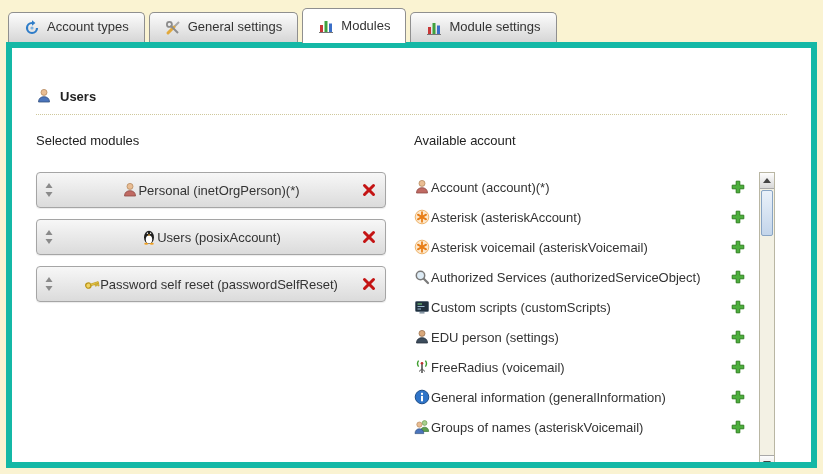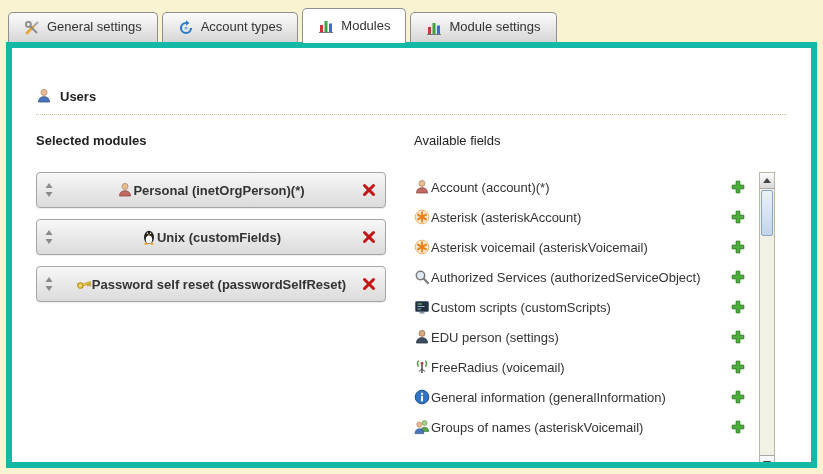--- a/index.html
+++ b/index.html
@@ -37,21 +37,21 @@
   }
   .section-head{
     display:flex;align-items:center;gap:8px;
     margin:0 24px;padding:40px 0 10px;
     border-bottom:1px dotted #CFC89B;
     font-weight:bold;
   }
   .head-icon{display:inline-flex;width:16px;height:16px;}
 
   .cols{display:flex;margin:14px 36px 0 24px;}
-  .col-left{width:350px;flex:none;font-weight:bold;}
+  .col-left{width:350px;flex:none;}
   .col-right{flex:1;margin-left:28px;min-width:0;}
   .col-title{color:#222;margin:4px 0 24px;}
 
   
   .sel-row{
     position:relative;height:36px;margin-bottom:11px;
     display:flex;align-items:center;justify-content:center;
     padding:0 30px;box-sizing:border-box;
     background:linear-gradient(#F7F7F7,#DBDBDB);
     border:1px solid #A5A5A5;border-radius:4px;
@@ -90,37 +90,37 @@
 </style>
 </head>
 <body>
 
 <div class="page">
 
   <div class="tabbar" id="tabbar">
       <div class="tab">
     <span class="tab-icon">
           <svg width="16" height="16" viewBox="0 0 16 16" xmlns="http://www.w3.org/2000/svg">
+    <path d="M13 8 A5 5 0 1 1 8 3" fill="none" stroke="#2E7CC8" stroke-width="2.2"></path>
+    <polygon points="8,0.2 8,5.8 11.4,3" fill="#2E7CC8"></polygon>
+    <circle cx="8" cy="8" r="1.6" fill="#7FB2E0"></circle>
+  </svg>
+        </span>
+    <span class="tab-label">Account types</span>
+  </div>
+      <div class="tab">
+    <span class="tab-icon">
+          <svg width="16" height="16" viewBox="0 0 16 16" xmlns="http://www.w3.org/2000/svg">
     <line x1="9" y1="7" x2="14" y2="2" stroke="#A8A8A8" stroke-width="2"></line>
     <line x1="3" y1="13" x2="9" y2="7" stroke="#E2A93B" stroke-width="3" stroke-linecap="round"></line>
     <line x1="13" y1="13" x2="5.5" y2="5.5" stroke="#8C8C8C" stroke-width="2"></line>
     <circle cx="4.4" cy="4.4" r="2.5" fill="none" stroke="#8C8C8C" stroke-width="1.8"></circle>
   </svg>
         </span>
     <span class="tab-label">General settings</span>
-  </div>
-      <div class="tab">
-    <span class="tab-icon">
-          <svg width="16" height="16" viewBox="0 0 16 16" xmlns="http://www.w3.org/2000/svg">
-    <path d="M13 8 A5 5 0 1 1 8 3" fill="none" stroke="#2E7CC8" stroke-width="2.2"></path>
-    <polygon points="8,0.2 8,5.8 11.4,3" fill="#2E7CC8"></polygon>
-    <circle cx="8" cy="8" r="1.6" fill="#7FB2E0"></circle>
-  </svg>
-        </span>
-    <span class="tab-label">Account types</span>
   </div>
       <div class="tab active">
     <span class="tab-icon">
           <svg width="16" height="16" viewBox="0 0 16 16" xmlns="http://www.w3.org/2000/svg">
     <rect x="2" y="7" width="3" height="7" fill="#C83737"></rect>
     <rect x="6.5" y="3" width="3" height="11" fill="#3FA13F"></rect>
     <rect x="11" y="5.5" width="3" height="8.5" fill="#3B6FC8"></rect>
     <line x1="1" y1="14.5" x2="15" y2="14.5" stroke="#777777" stroke-width="1"></line>
   </svg>
         </span>
@@ -190,21 +190,21 @@
                 <svg width="16" height="16" viewBox="0 0 16 16" xmlns="http://www.w3.org/2000/svg">
     <ellipse cx="8" cy="8.3" rx="5" ry="6.6" fill="#1E1E1E"></ellipse>
     <ellipse cx="8" cy="10.4" rx="3.2" ry="4" fill="#FFFFFF"></ellipse>
     <circle cx="6.4" cy="4.3" r="0.7" fill="#FFFFFF"></circle>
     <circle cx="9.6" cy="4.3" r="0.7" fill="#FFFFFF"></circle>
     <polygon points="8,5.1 6.6,6.5 9.4,6.5" fill="#F0A020"></polygon>
     <ellipse cx="5.2" cy="14.7" rx="2" ry="1" fill="#F0A020"></ellipse>
     <ellipse cx="10.8" cy="14.7" rx="2" ry="1" fill="#F0A020"></ellipse>
   </svg>
               </span>
-    <span>Unix (customFields)</span>
+    <span>Users (posixAccount)</span>
     <span class="del">
                 <svg width="14" height="14" viewBox="0 0 14 14" xmlns="http://www.w3.org/2000/svg">
     <g stroke="#C41414" stroke-width="3" stroke-linecap="round">
       <line x1="2.5" y1="2.5" x2="11.5" y2="11.5"></line>
       <line x1="11.5" y1="2.5" x2="2.5" y2="11.5"></line>
     </g>
   </svg>
               </span>
   </div>
             <div class="sel-row">
@@ -231,21 +231,21 @@
       <line x1="2.5" y1="2.5" x2="11.5" y2="11.5"></line>
       <line x1="11.5" y1="2.5" x2="2.5" y2="11.5"></line>
     </g>
   </svg>
               </span>
   </div>
           </div>
       </div>
 
       <div class="col-right">
-        <div class="col-title">Available fields</div>
+        <div class="col-title">Available account</div>
         <div class="avail-wrap">
           <div id="available-list">
               <div class="avail-row">
     <span class="mod-icon">
                   <svg width="16" height="16" viewBox="0 0 16 16" xmlns="http://www.w3.org/2000/svg">
     <circle cx="8" cy="4.4" r="3" fill="#E9BD93" stroke="#B68A5F" stroke-width="0.8"></circle>
     <path d="M2.5 14 C2.5 10.4 5 8.7 8 8.7 C11 8.7 13.5 10.4 13.5 14 Z" fill="#C06A63" stroke="#8F4A45" stroke-width="0.8"></path>
   </svg>
                 </span>
     <span class="avail-label">Account (account)(*)</span>

